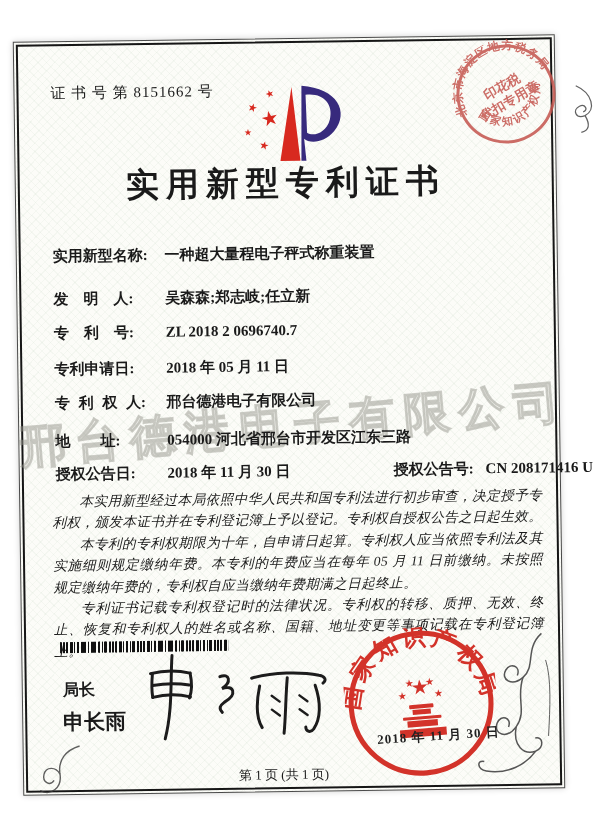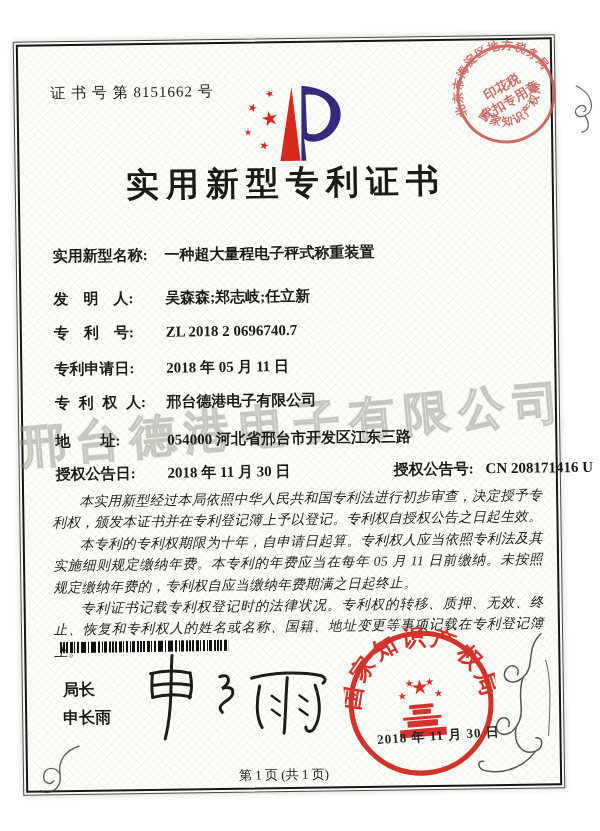--- a/index.html
+++ b/index.html
@@ -41,21 +41,21 @@
     font-size:13.6px;line-height:21.4px;text-align:justify;font-style:italic;
     letter-spacing:0.4px;}
   .body-text p{margin:0;text-indent:2em;}
 
   .barcode{position:absolute;left:38px;top:600px;width:168px;height:11px;
     background:
       repeating-linear-gradient(90deg,#111 0 1px,transparent 1px 3px,#111 3px 5px,transparent 5px 7px),
       repeating-linear-gradient(90deg,#111 0 2px,transparent 2px 6px,#111 6px 7px,transparent 7px 11px);}
 
   .signer-title{position:absolute;left:24px;top:638px;font-size:16px;font-weight:600;margin-left:16px;}
-  .signer-name{position:absolute;left:40px;top:666px;font-size:16px;font-weight:600;}
+  .signer-name{position:absolute;left:40px;top:666px;font-size:21px;font-weight:600;}
   .signature-svg{position:absolute;left:112px;top:608px;width:218px;height:96px;}
 
   .seal-svg{position:absolute;left:322px;top:590px;width:152px;height:152px;transform:rotate(-4deg);opacity:0.93;}
   .seal-date{position:absolute;left:340px;top:690px;width:150px;text-align:center;
     font-size:13px;letter-spacing:1px;color:#222;transform:rotate(-3deg);font-weight:600;}
 
   .footer{position:absolute;left:0;top:727px;width:520px;text-align:center;font-size:13px;}
 
   .tax-stamp{position:absolute;left:452px;top:40px;width:108px;height:108px;
     transform:rotate(-30deg);opacity:0.85;z-index:3;}

